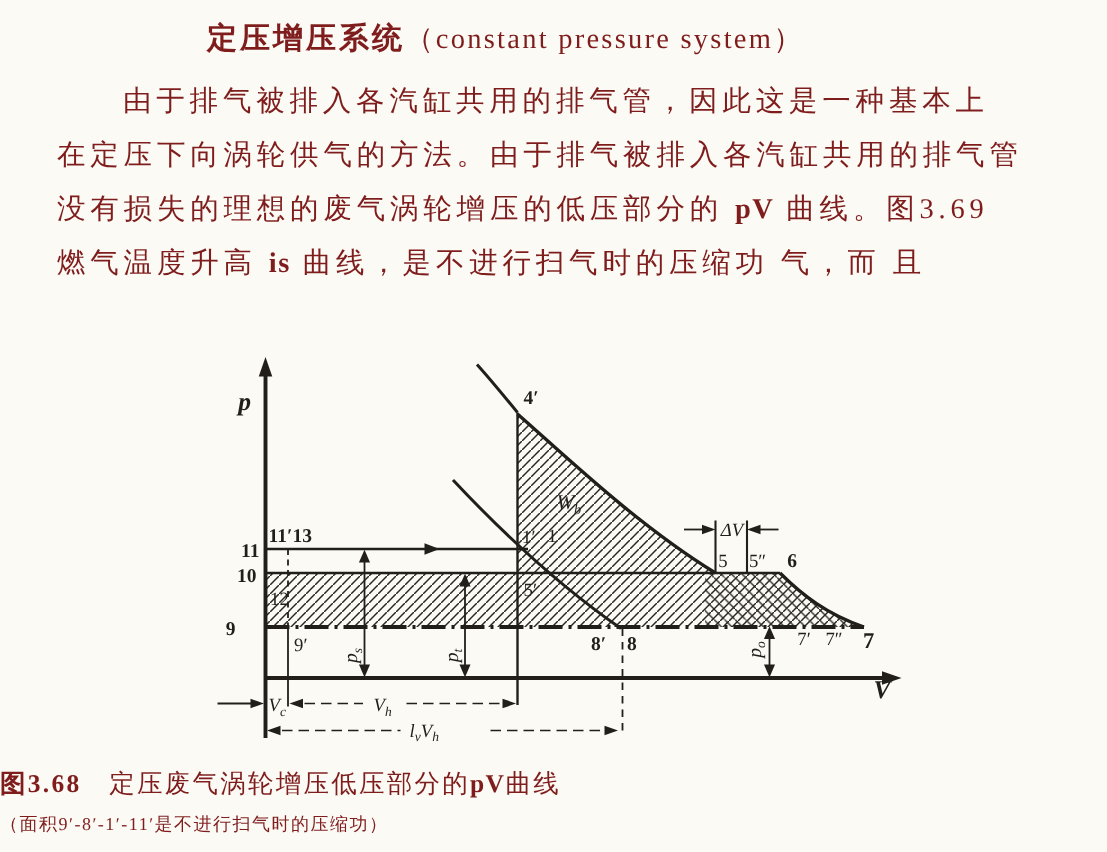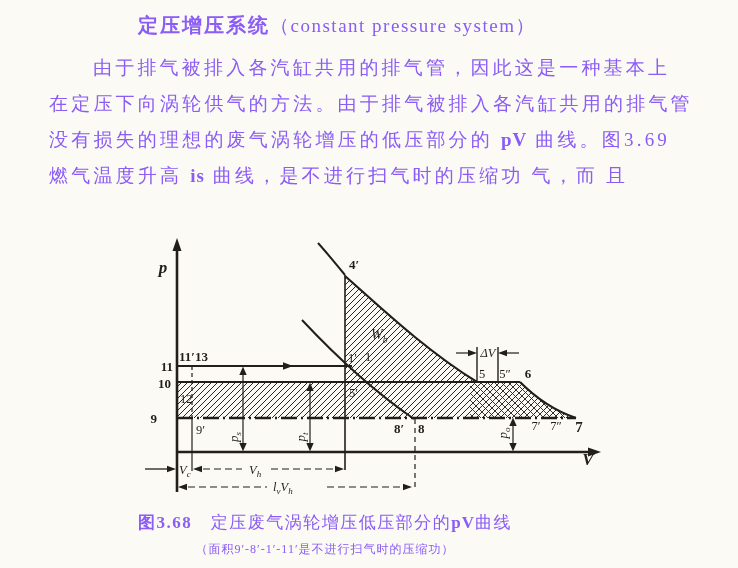--- a/index.html
+++ b/index.html
@@ -1,43 +1,42 @@
 <!DOCTYPE html>
 <html><head>
 <meta charset="utf-8">
 <style>
   html,body{margin:0;padding:0;}
   body{background:#e8e6e0;}
   .page{
     position:relative;
     width:738px;height:568px;
     background:#fbfaf5;
-    color:#8b5cf6;
+    color:#7f1d1d;
     font-family:"Liberation Serif","DejaVu Serif",serif;
     overflow:hidden;
   }
   .title{
     position:absolute;top:12px;left:0;right:64px;
     text-align:center;font-size:20px;white-space:nowrap;
   }
   .title .zh{font-weight:bold;letter-spacing:2px;}
   .title .en{font-size:19px;letter-spacing:1.5px;}
   .bodytext{
     position:absolute;top:50px;left:38px;width:668px;
     font-size:19px;line-height:36px;letter-spacing:3.2px;
     white-space:nowrap;
-    margin-left:11px;
   }
   .bodytext .line{height:36px;}
   .bodytext .line.indent{text-indent:44px;}
   .ital{font-weight:bold;letter-spacing:1px;}
   .caption{
     position:absolute;top:509px;left:0;right:120px;
-    text-align:center;font-size:17px;line-height:27px;
-    letter-spacing:1.5px;white-space:nowrap;margin-left:32px;
+    font-size:17px;line-height:27px;
+    letter-spacing:1.5px;white-space:nowrap;
   }
   .caption .cap2{font-size:12px;letter-spacing:1px;}
   svg text{
     font-family:"Liberation Serif","DejaVu Serif",serif;
     fill:#221f1a;
   }
   svg .num{font-weight:bold;font-size:13px;}
   svg .pt{font-size:12.5px;}
   svg .sym{font-style:italic;font-size:13px;}
   svg .axissym{font-style:italic;font-weight:bold;font-size:17px;}

